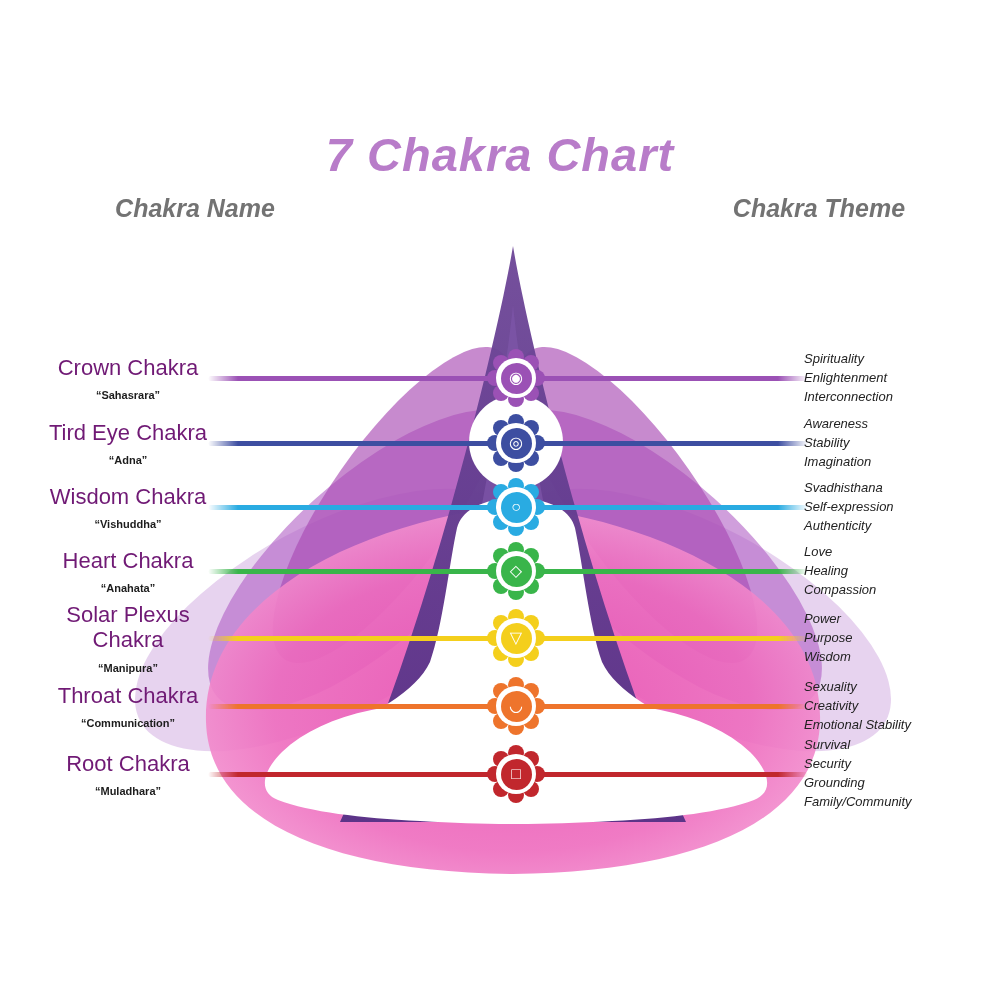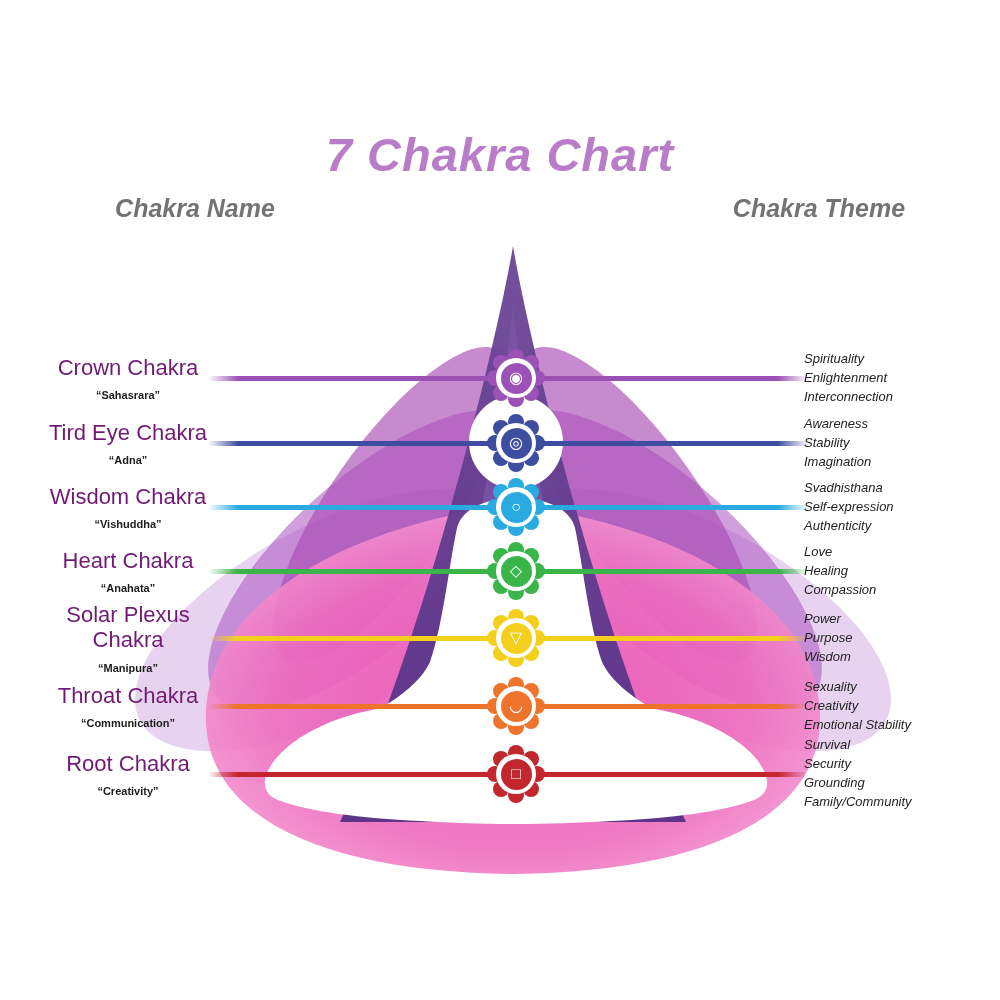--- a/index.html
+++ b/index.html
@@ -241,21 +241,21 @@
     </div>
     <div class="themes">Sexuality
 Creativity
 Emotional Stability</div>
   </div>
 
   <div class="row row-6" style="--c: #c1272d;">
     <div class="chakra-line"></div>
     <div class="left-label">
       <div class="chakra-name">Root Chakra</div>
-      <div class="chakra-sanskrit">“Creativity”</div>
+      <div class="chakra-sanskrit">“Muladhara”</div>
     </div>
     <div class="chakra-icon">
       <div class="petal-ring"></div>
       <div class="icon-core">
         <div class="icon-disc">□</div>
       </div>
     </div>
     <div class="themes">Survival
 Security
 Grounding

